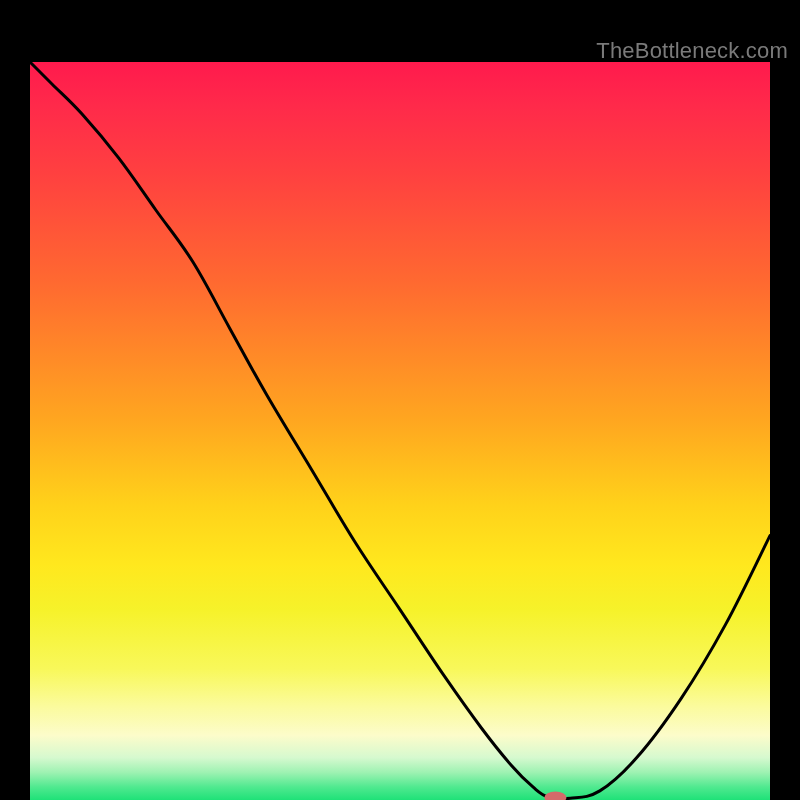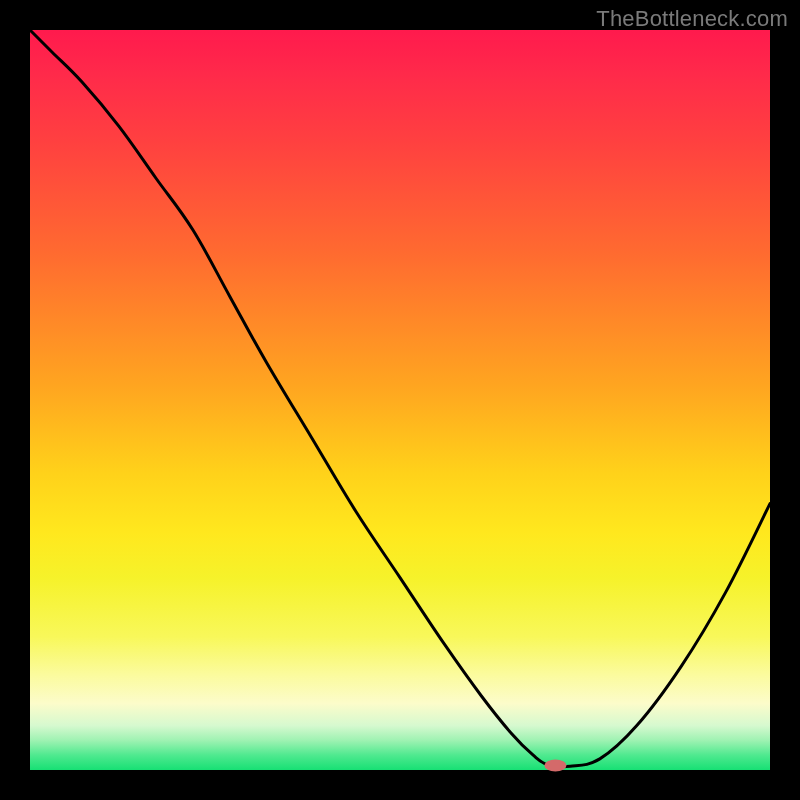--- a/index.html
+++ b/index.html
@@ -8,20 +8,21 @@
     width: 800px;
     height: 800px;
     background: #000;
     overflow: hidden;
     font-family: Arial, Helvetica, sans-serif;
   }
   .stage {
     position: relative;
     width: 800px;
     height: 680px;
+    margin-top: 32px;
   }
   .plot-area {
     position: absolute;
     left: 30px;
     top: 30px;
     width: 740px;
     height: 740px;
     
     background: linear-gradient(to bottom,
       #ff1a4d 0%,

